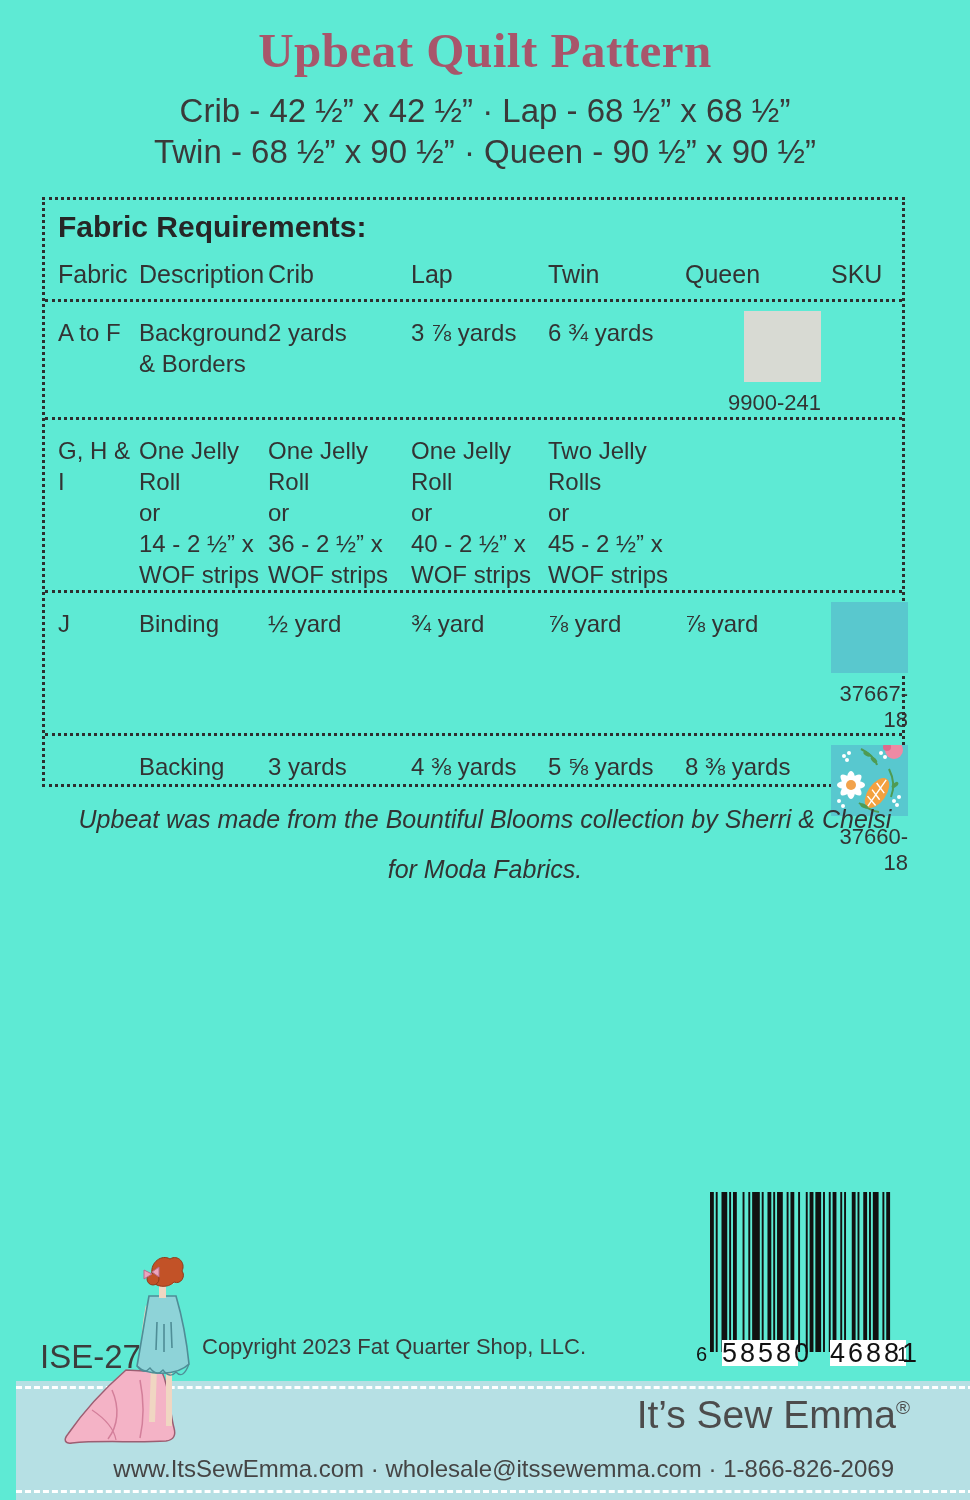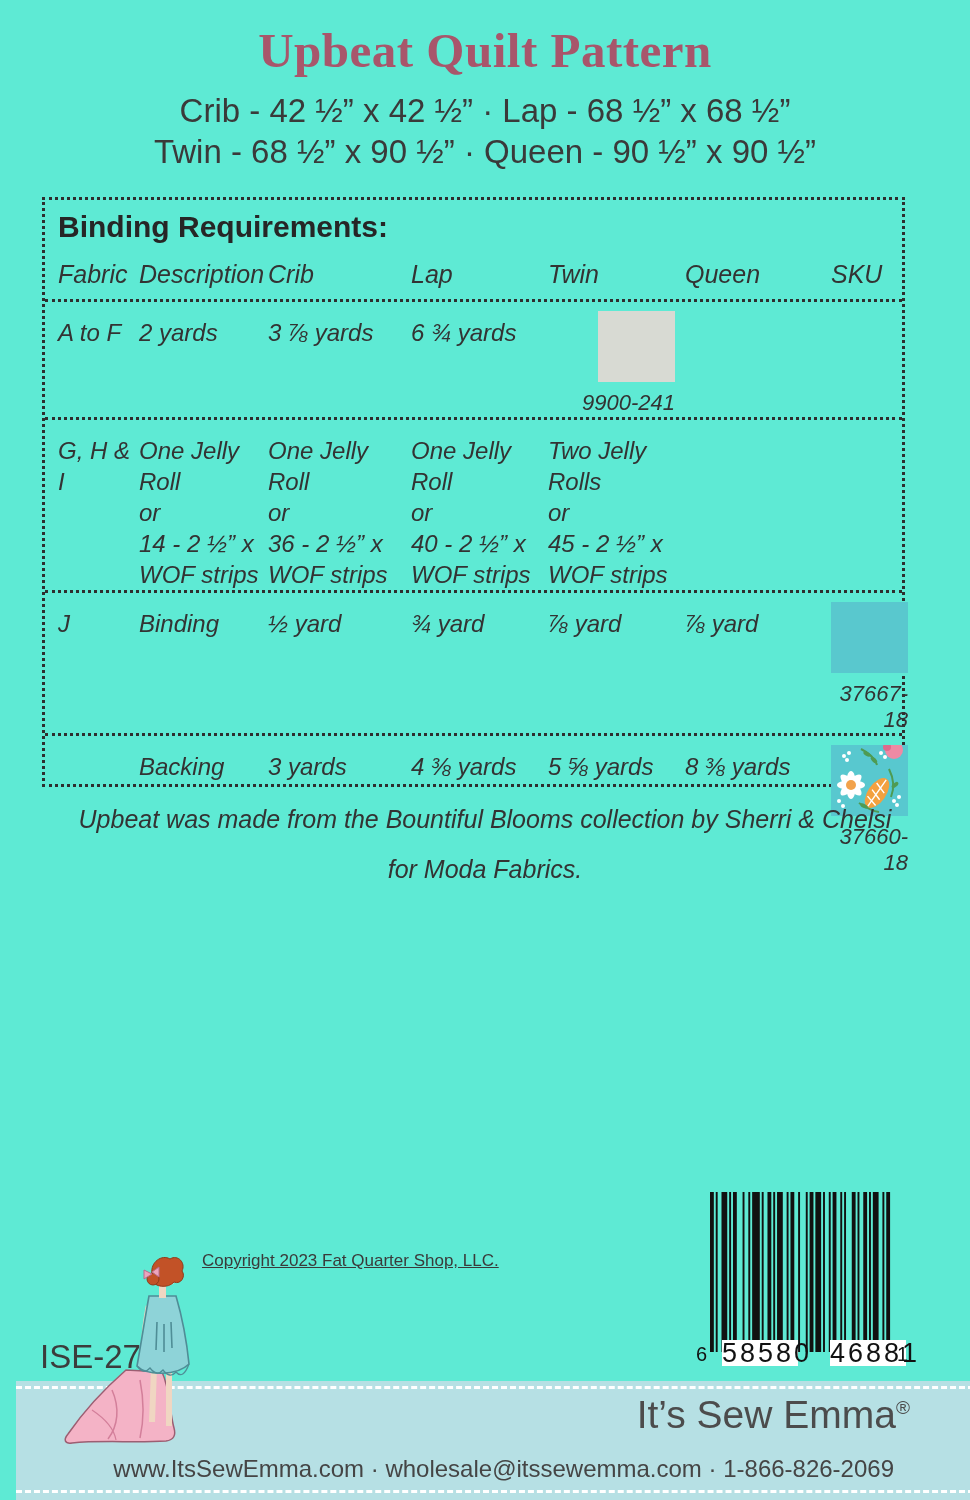--- a/index.html
+++ b/index.html
@@ -18,21 +18,21 @@
     position:absolute; top:90px; left:0; width:100%; text-align:center;
     font-size:33px; line-height:41px; color:#3a3a3a;
   }
 
   
   .ftable {
     position:absolute; left:42px; top:197px; width:863px; height:590px;
     border:3px dotted #2e2e2e; box-sizing:border-box;
   }
   .theading { padding:10px 0 0 13px; font-size:30px; font-weight:bold; color:#262626; }
-  .tgrid { display:grid; grid-template-columns:81px 129px 143px 137px 137px 146px 1fr;font-style:italic; }
+  .tgrid { display:grid; grid-template-columns:81px 129px 143px 137px 137px 146px 1fr; }
   .cols-header { padding:16px 0 10px 13px; border-bottom:3px dotted #2e2e2e; font-size:25px; color:#333; }
   .cols-header .sku-h { text-align:right; padding-right:28px; }
   .trow { padding-left:13px; border-bottom:3px dotted #2e2e2e; font-size:24px; }
   .trow.last { border-bottom:none; }
   .r1 { min-height:115px; } .r2 { min-height:141px; } .r3 { min-height:112px; } .r4 { min-height:117px; }
   .cell { padding-top:15px; padding-right:8px; line-height:31px; white-space:pre-line; color:#333; }
   .skucell { display:flex; flex-direction:column; align-items:flex-end; padding:9px 10px 0 0; }
   .swatch { width:77px; height:71px; }
   .swatch.gray { background:#d8dad3; }
   .swatch.teal { background:#59c8ce; }
@@ -52,21 +52,21 @@
   .bc-digit.right { right:0; }
   .bc-group {
     position:absolute; bottom:2px; height:26px; background:#fff;
     font-size:27px; letter-spacing:3px; color:#111; text-align:center; line-height:26px;
   }
   .bc-group.g1 { left:26px; width:76px; }
   .bc-group.g2 { left:100px; width:76px;margin-left:34px; }
 
   
   .ise { position:absolute; left:40px; top:1338px; font-size:33px; color:#3c3c3c; }
-  .copy { position:absolute; left:202px; top:1246px; font-size:17px; line-height:30px; color:#3a3a3a;text-decoration:underline; }
+  .copy { position:absolute; left:202px; top:1332px; font-size:22px; line-height:30px; color:#3a3a3a; }
 
   
   .band { position:absolute; left:16px; top:1381px; width:958px; height:119px; background:#b6e0e4; }
   .dash { position:absolute; left:0; width:100%; height:0; border-top:3px dashed #ffffff; }
   .dash.top { top:5px; } .dash.bot { bottom:7px; }
   .brand { position:absolute; right:64px; top:12px; font-size:39px; color:#4c4c4c; }
   .brand .reg { font-size:19px; vertical-align:super; }
   .contact { position:absolute; right:80px; top:74px; font-size:24px; color:#454545; }
 
   .girl { position:absolute; left:56px; top:1252px; width:148px; height:202px; z-index:3; }
@@ -76,34 +76,36 @@
 
 <div class="page">
 
   <div class="title">Upbeat Quilt Pattern</div>
   <div class="sizes">
     <div>Crib - 42 ½” x 42 ½” · Lap - 68 ½” x 68 ½”</div>
     <div>Twin - 68 ½” x 90 ½” · Queen - 90 ½” x 90 ½”</div>
   </div>
 
   <div class="ftable">
-    <div class="theading">Binding Requirements:</div>
+    <div class="theading">Fabric Requirements:</div>
 
     <div class="tgrid cols-header">
       <div>Fabric</div>
       <div>Description</div>
       <div>Crib</div>
       <div>Lap</div>
       <div>Twin</div>
       <div>Queen</div>
       <div class="sku-h">SKU</div>
     </div>
 
     <div class="tgrid trow r1">
       <div class="cell">A to F</div>
+      <div class="cell">Background
+&amp; Borders</div>
       <div class="cell">2 yards</div>
       <div class="cell">3 ⅞ yards</div>
       <div class="cell">6 ¾ yards</div>
       <div class="skucell">
         <div class="swatch gray"></div>
         <div class="sku-code">9900-241</div>
       </div>
     </div>
 
     <div class="tgrid trow r2">

